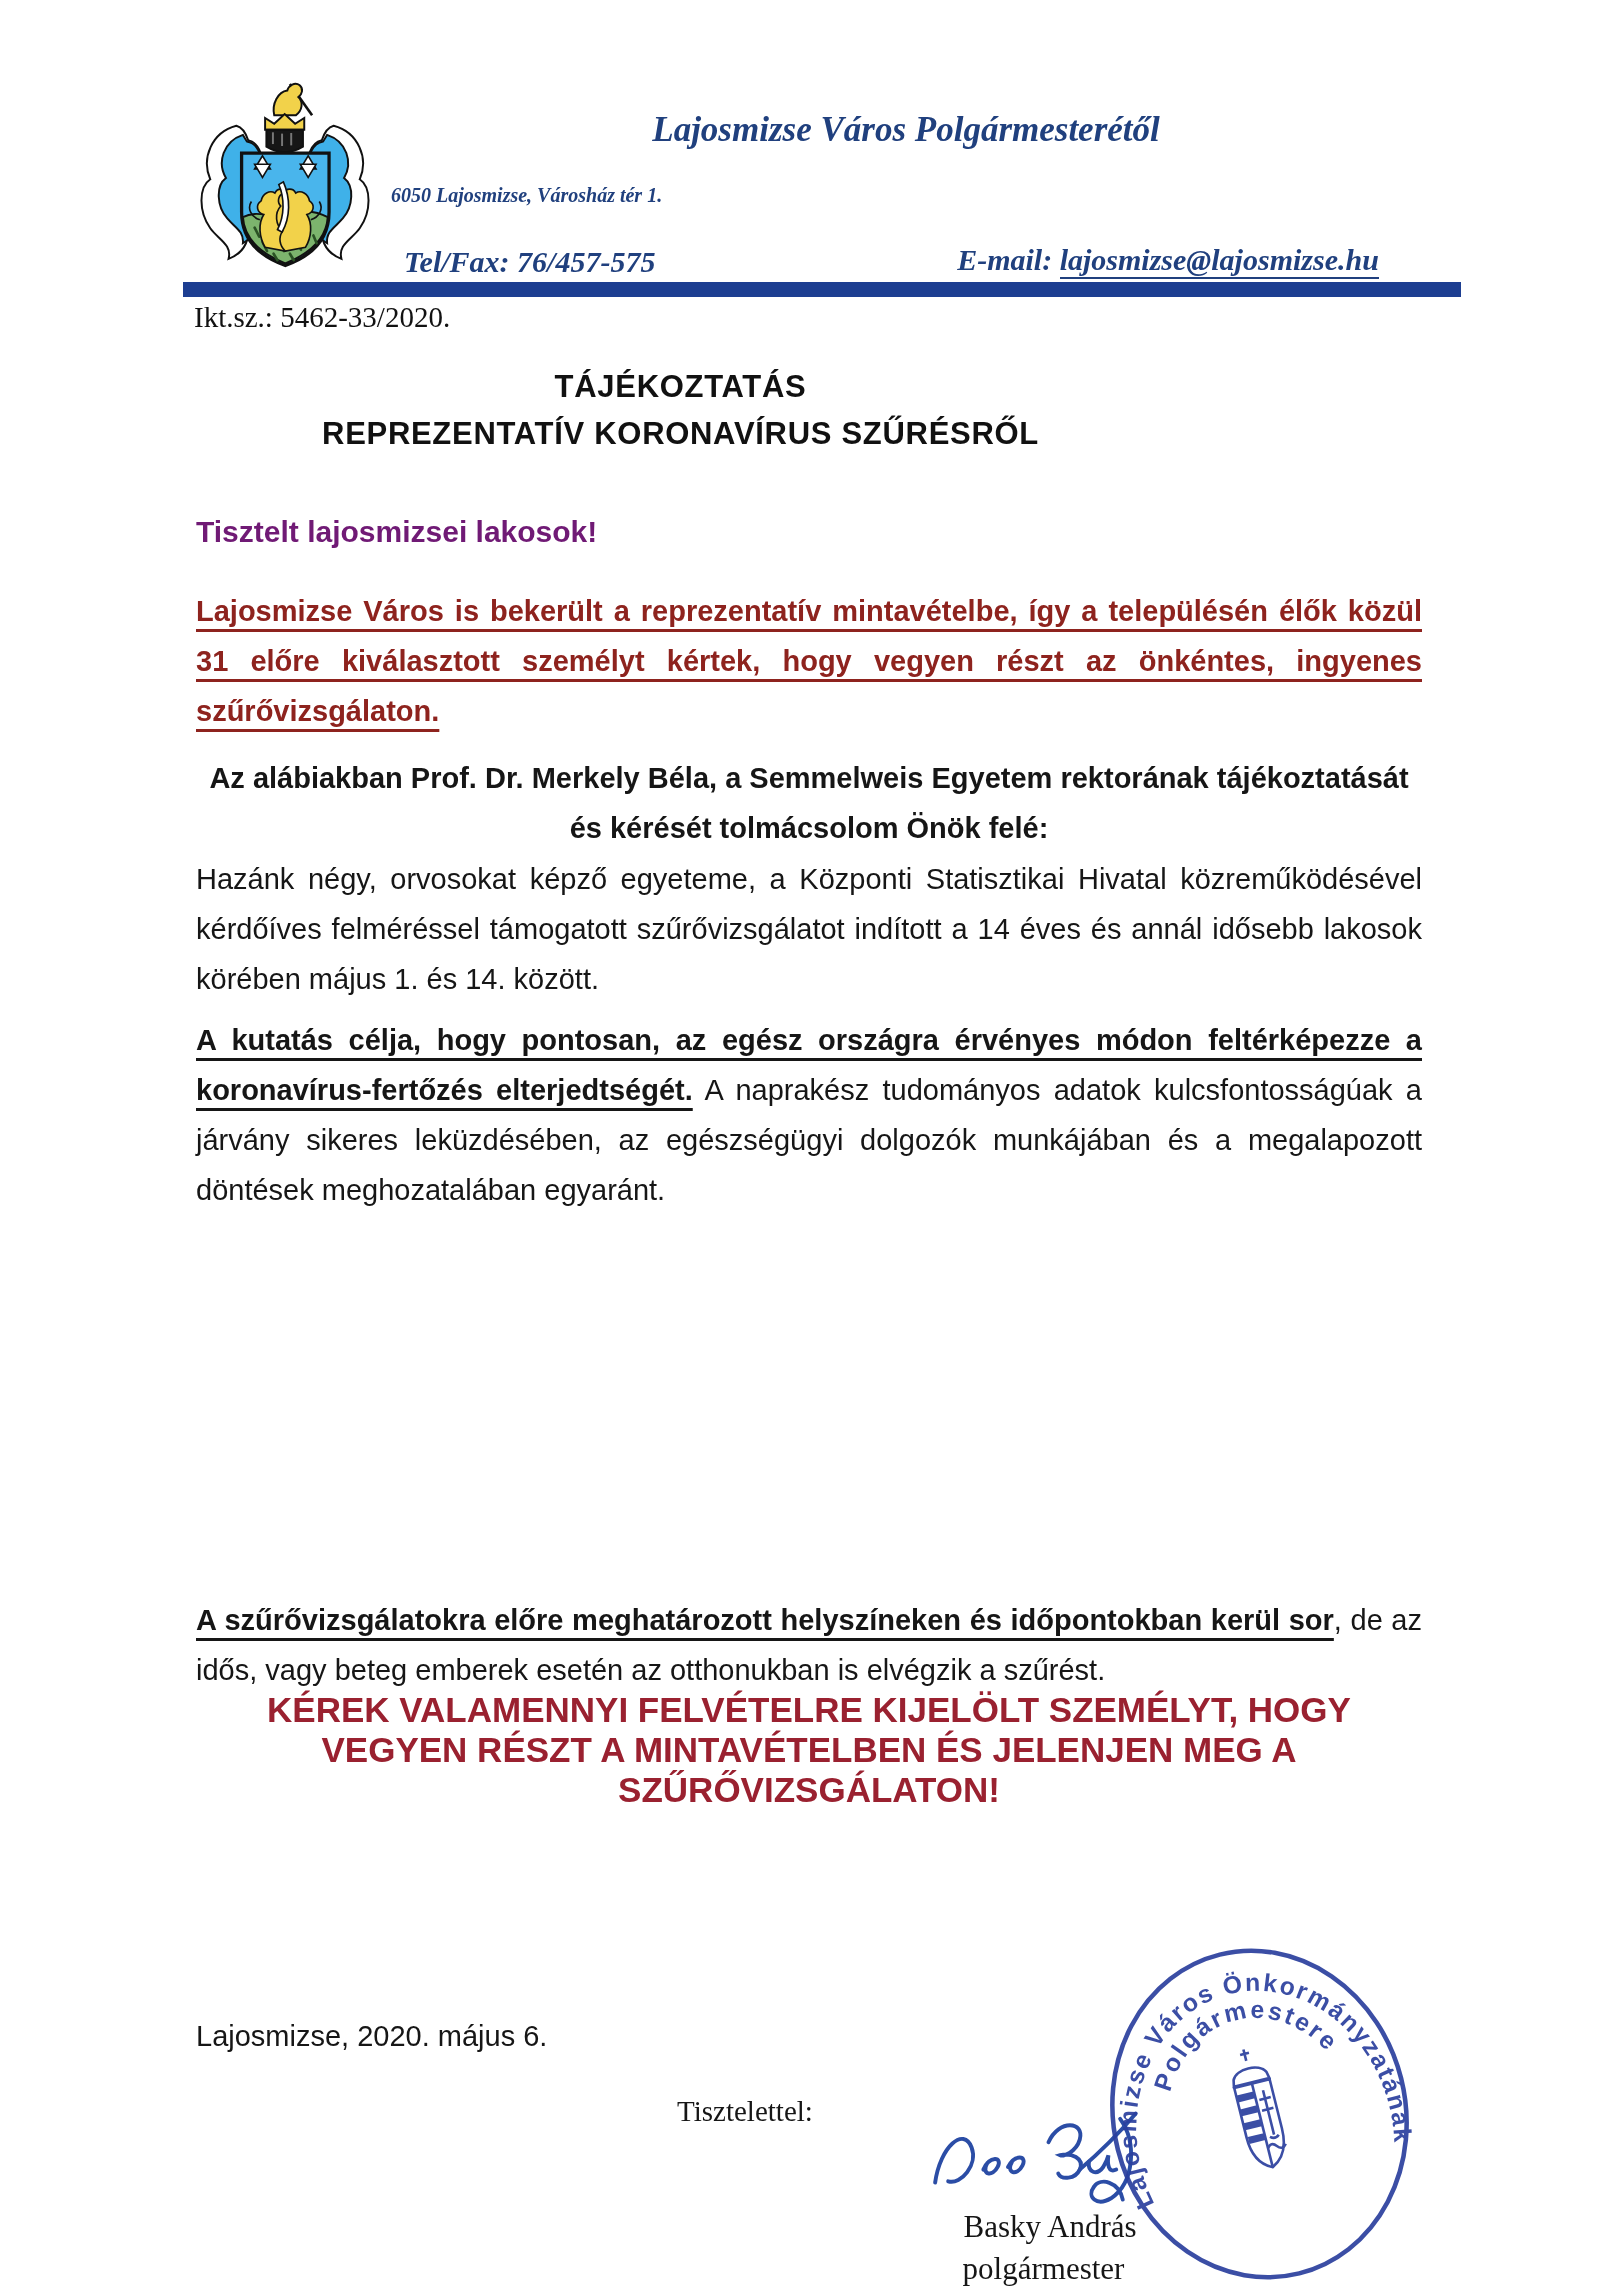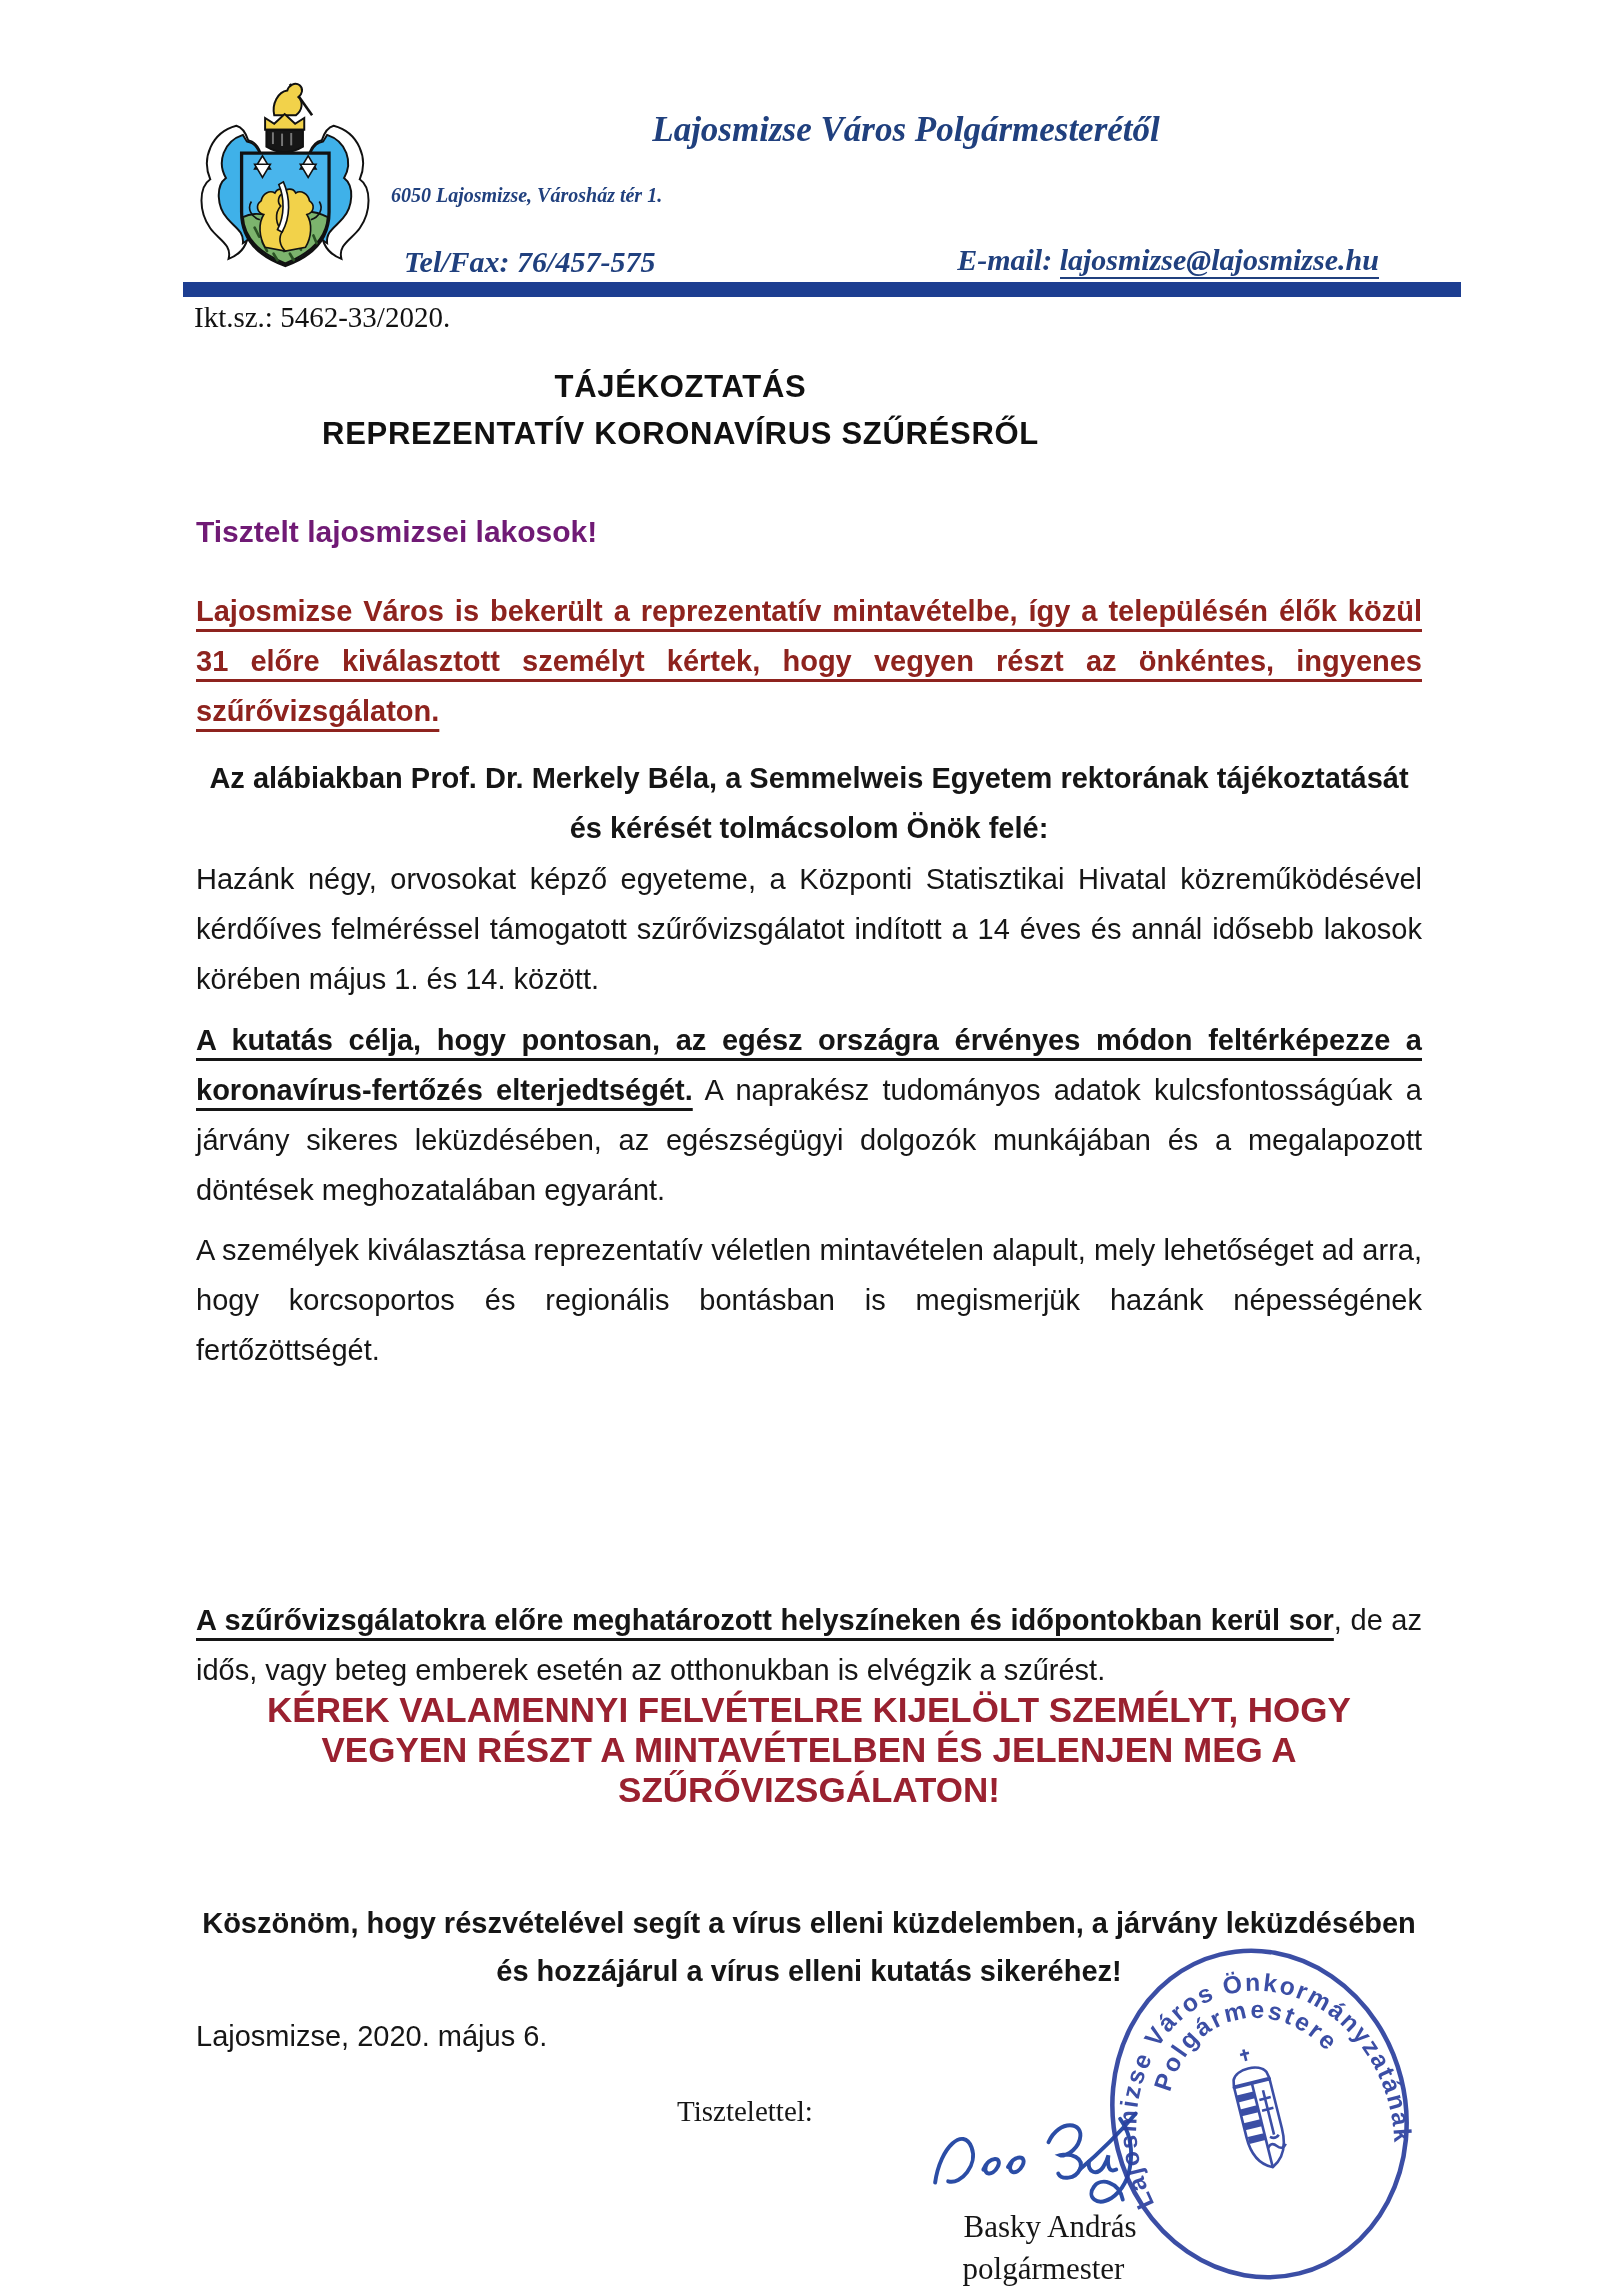--- a/index.html
+++ b/index.html
@@ -185,29 +185,27 @@
 
   <div class="abs para p-red">Lajosmizse Város is bekerült a reprezentatív mintavételbe, így a településén élők közül 31 előre kiválasztott személyt kértek, hogy vegyen részt az önkéntes, ingyenes szűrővizsgálaton.</div>
 
   <div class="abs para p-intro">Az alábiakban Prof. Dr. Merkely Béla, a Semmelweis Egyetem rektorának tájékoztatását és kérését tolmácsolom Önök felé:</div>
 
   <div class="abs para p-univ">Hazánk négy, orvosokat képző egyeteme, a Központi Statisztikai Hivatal közreműködésével kérdőíves felméréssel támogatott szűrővizsgálatot indított a 14 éves és annál idősebb lakosok körében május 1. és 14. között.</div>
 
   <div class="abs para p-goal"><span class="bu">A kutatás célja, hogy pontosan, az egész országra érvényes módon feltérképezze a koronavírus-fertőzés elterjedtségét.</span><span> A naprakész tudományos adatok kulcsfontosságúak a járvány sikeres leküzdésében, az egészségügyi dolgozók munkájában és a megalapozott döntések meghozatalában egyaránt.</span></div>
 
   <div class="abs para p-select">
-    <div>A személyek kiválasztása reprezentatív véletlen mintavételen alapult, mely lehetőséget ad arra, hogy korcsoportos és regionális bontásban is megismerjük hazánk népességének fertőzöttségét.</div>
   </div>
 
 
   <div class="abs para p-loc"><span class="bu">A szűrővizsgálatokra előre meghatározott helyszíneken és időpontokban kerül sor</span><span>, de az idős, vagy beteg emberek esetén az otthonukban is elvégzik a szűrést.</span></div>
 
   <div class="abs appeal">KÉREK VALAMENNYI FELVÉTELRE KIJELÖLT SZEMÉLYT, HOGY VEGYEN RÉSZT A MINTAVÉTELBEN ÉS JELENJEN MEG A SZŰRŐVIZSGÁLATON!</div>
 
-  <div class="abs thanks">Köszönöm, hogy részvételével segít a vírus elleni küzdelemben, a járvány leküzdésében és hozzájárul a vírus elleni kutatás sikeréhez!</div>
 
   <div class="abs dateline">Lajosmizse, 2020. május 6.</div>
   <div class="abs valediction">Tisztelettel:</div>
 
   <svg class="abs signature" width="215" height="121" viewBox="0 0 330 185">
     <g fill="none" stroke="#2b4da6" stroke-width="6" stroke-linecap="round">
       <path d="M14,128 C22,72 58,42 70,74 C80,100 54,132 34,126"></path>
       <path d="M88,108 C98,86 118,88 110,104 C102,120 84,116 94,98"></path>
       <path d="M126,104 C136,84 156,86 148,102 C140,118 122,114 132,96"></path>
       <path d="M188,66 C204,30 244,34 236,62 C230,82 210,88 206,86 C222,82 244,90 236,108 C229,123 208,124 203,114"></path>

